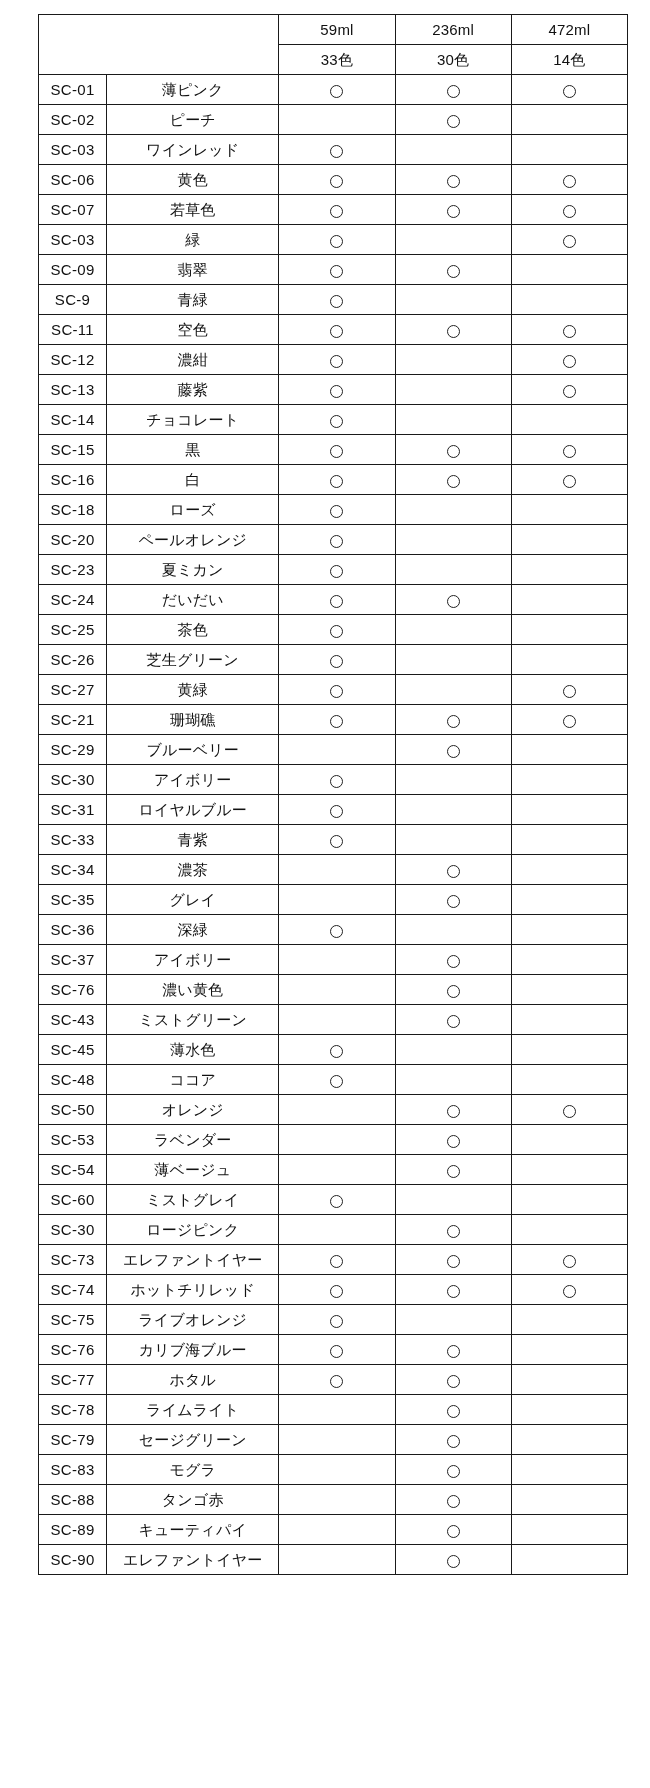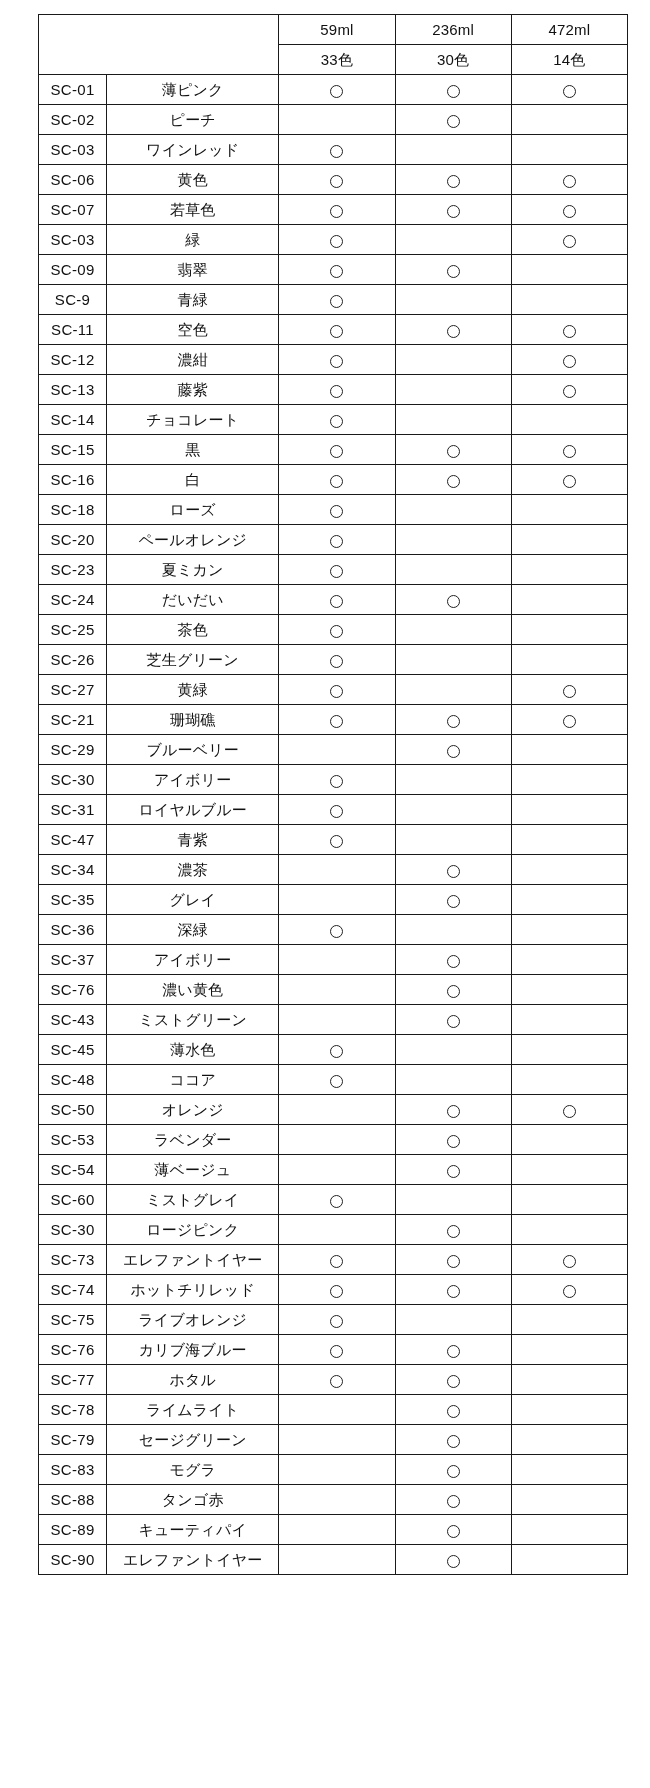--- a/index.html
+++ b/index.html
@@ -277,21 +277,21 @@
           <td class="avail"></td>
         </tr>
         <tr>
           <td class="code">SC-31</td>
           <td class="name">ロイヤルブルー</td>
           <td class="avail"><span class="mark"></span></td>
           <td class="avail"></td>
           <td class="avail"></td>
         </tr>
         <tr>
-          <td class="code">SC-47</td>
+          <td class="code">SC-33</td>
           <td class="name">青紫</td>
           <td class="avail"><span class="mark"></span></td>
           <td class="avail"></td>
           <td class="avail"></td>
         </tr>
         <tr>
           <td class="code">SC-34</td>
           <td class="name">濃茶</td>
           <td class="avail"></td>
           <td class="avail"><span class="mark"></span></td>

